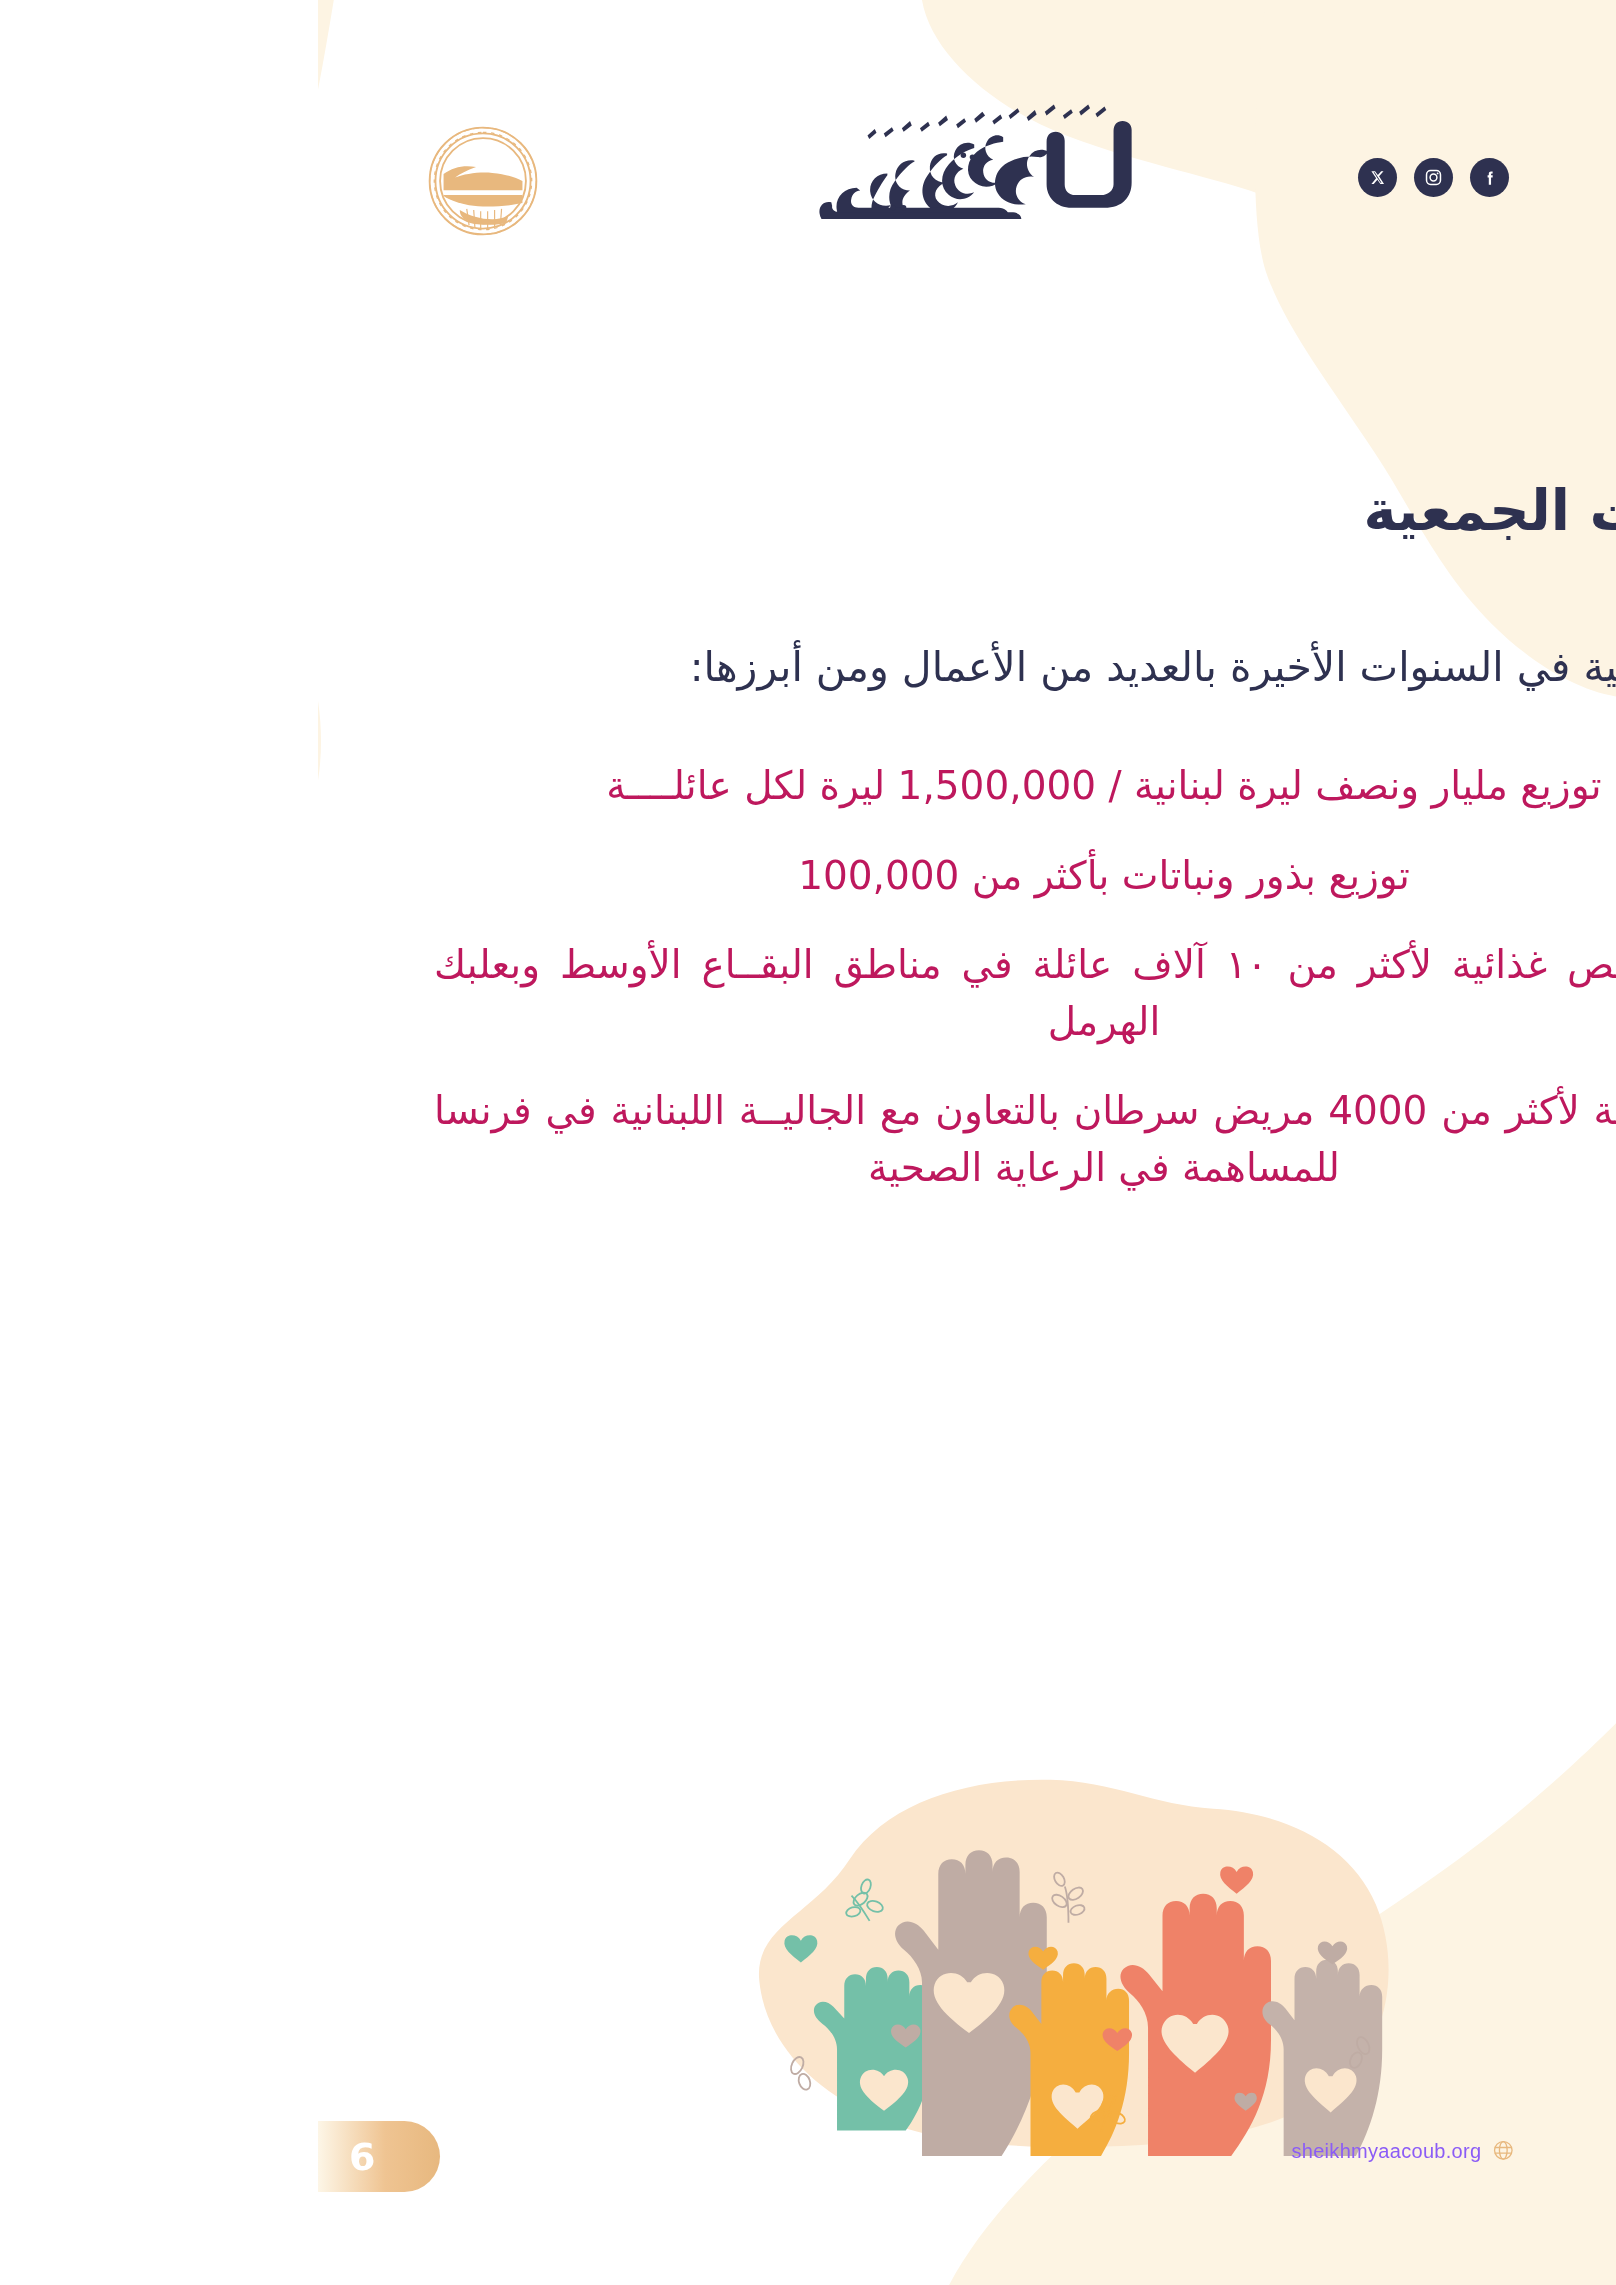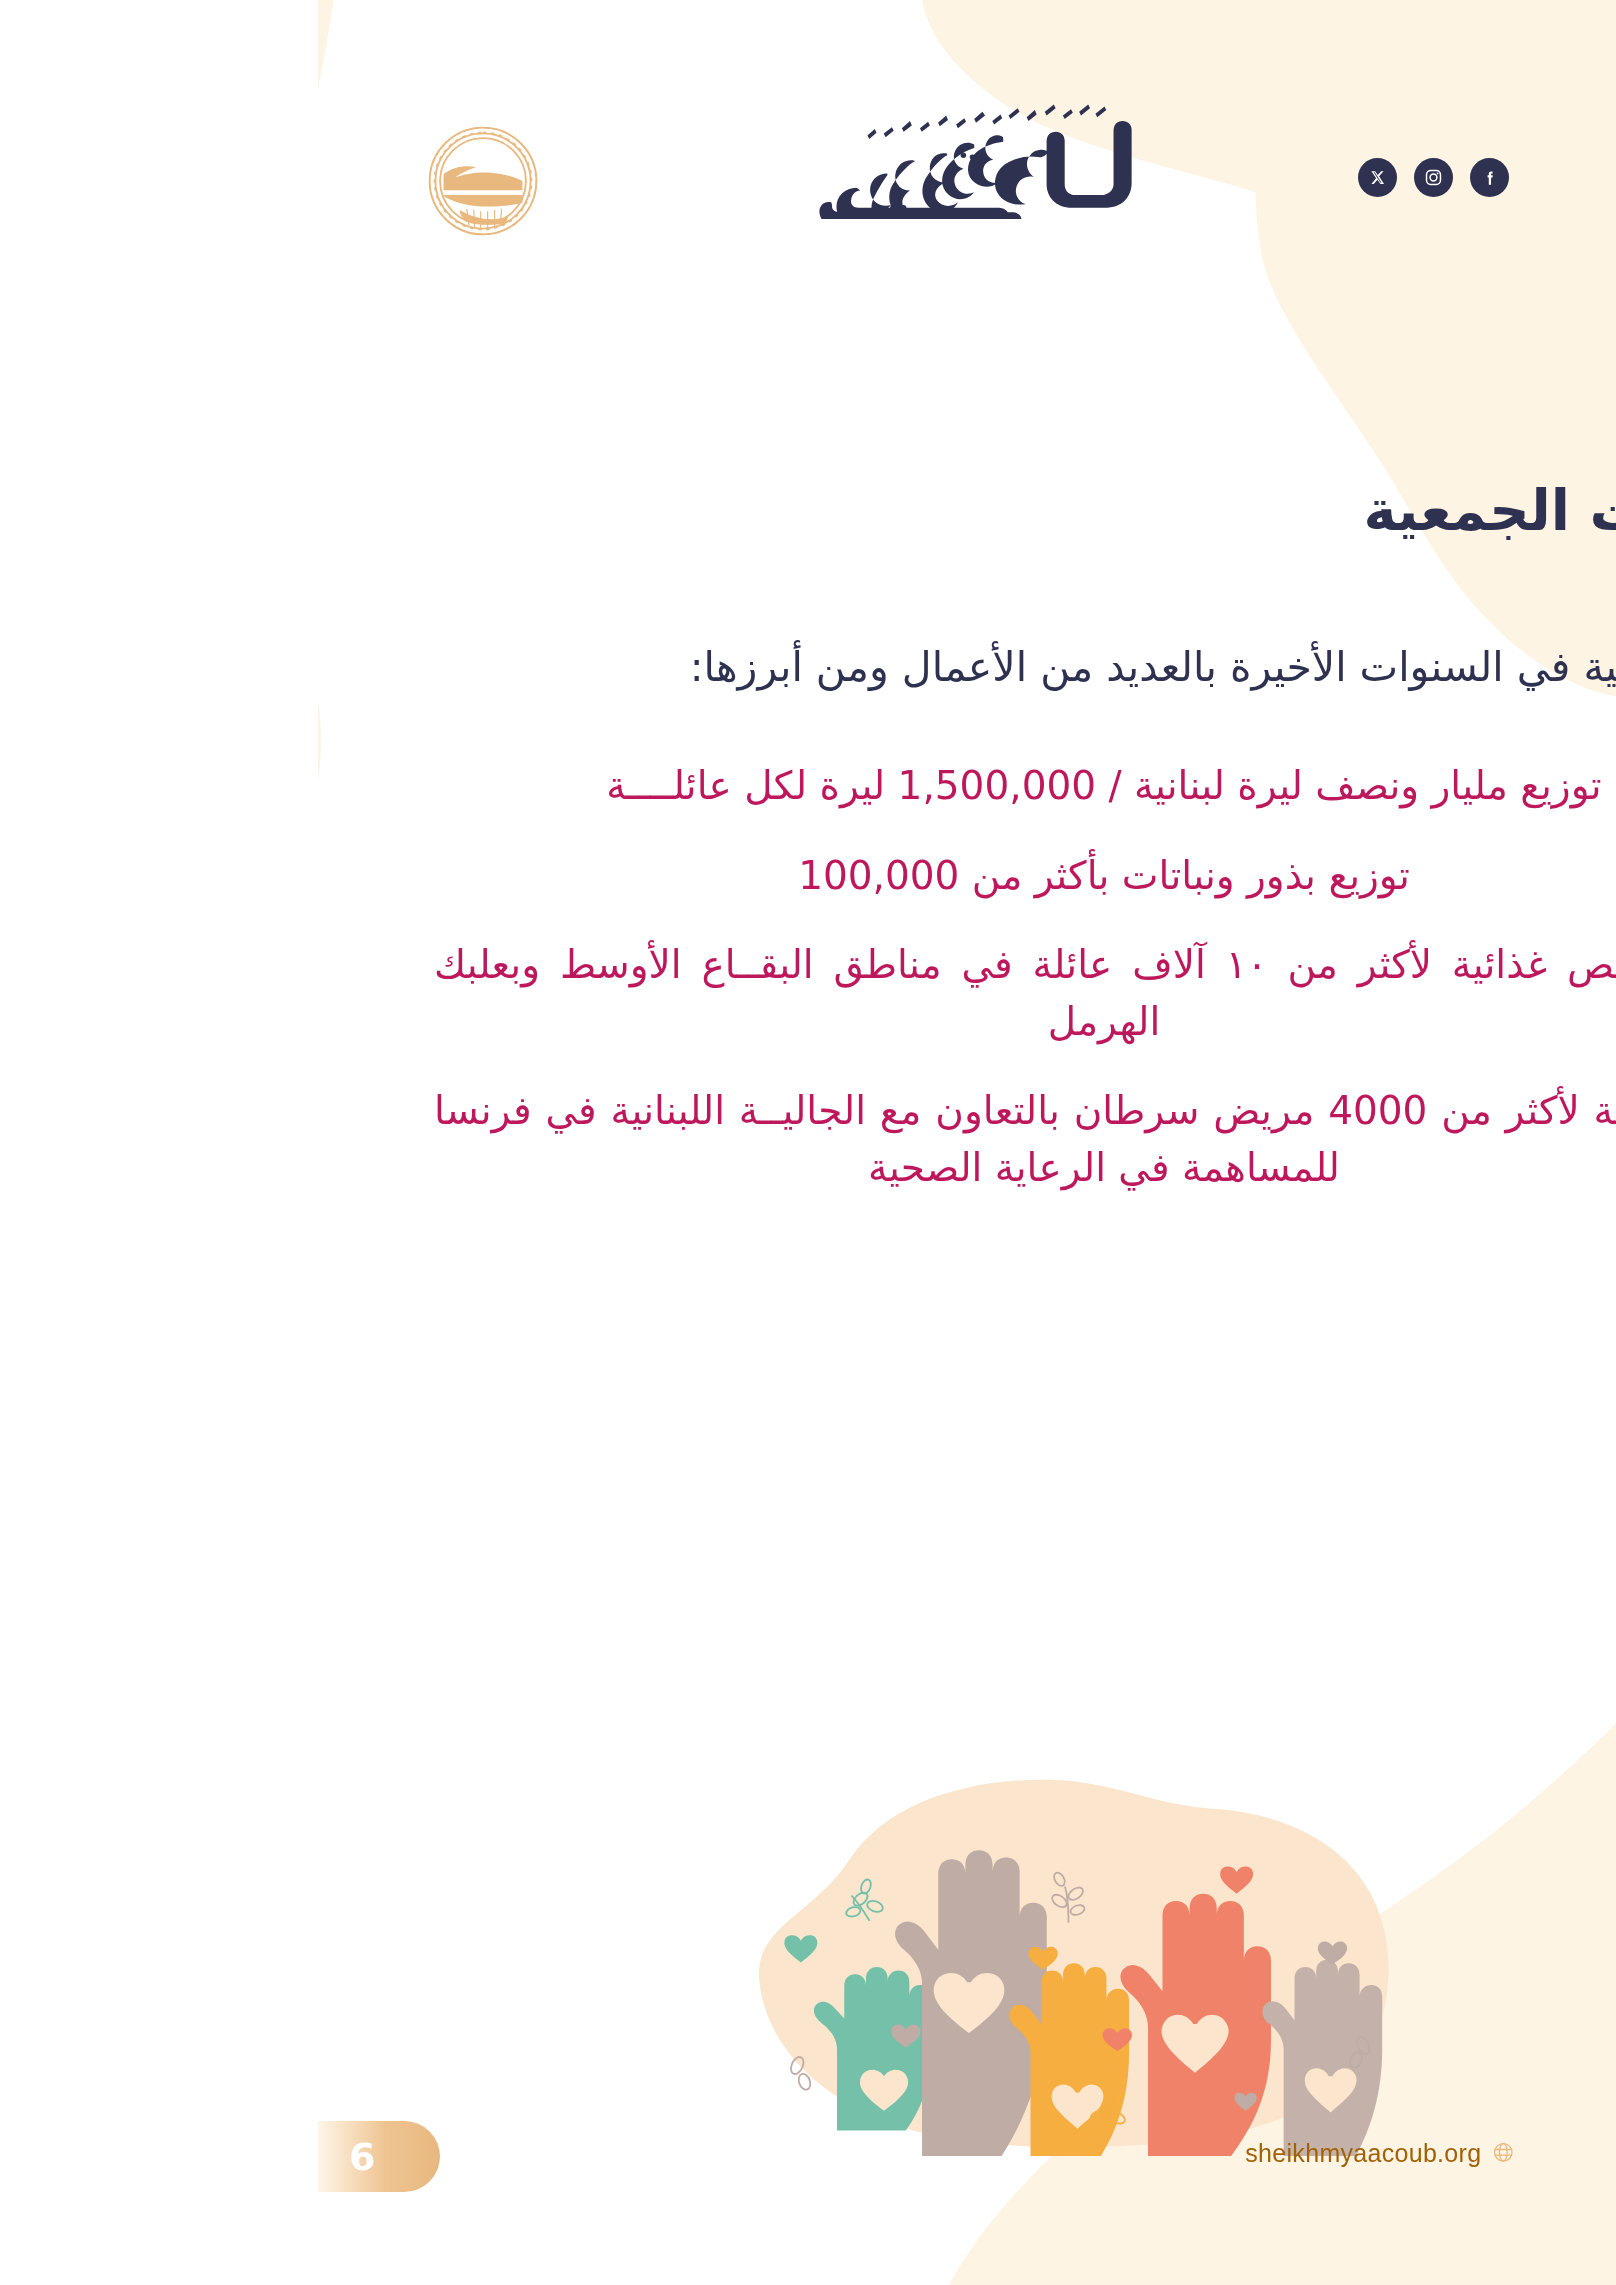--- a/index.html
+++ b/index.html
@@ -159,22 +159,22 @@
     position: absolute;
     right: 101px;
     top: 2139px;
     display: flex;
     flex-direction: row;
     align-items: center;
     gap: 11px;
     direction: ltr;
   }
   .site-url .url-text {
-    font-size: 25px;
-    color: #a16207;
+    font-size: 20px;
+    color: #8b5cf6;
     letter-spacing: 0.3px;
     font-family: "Liberation Sans", sans-serif;
     margin-left: 36px;
   }
 </style>
 </head>
 <body>
 
 <div class="page">
 

